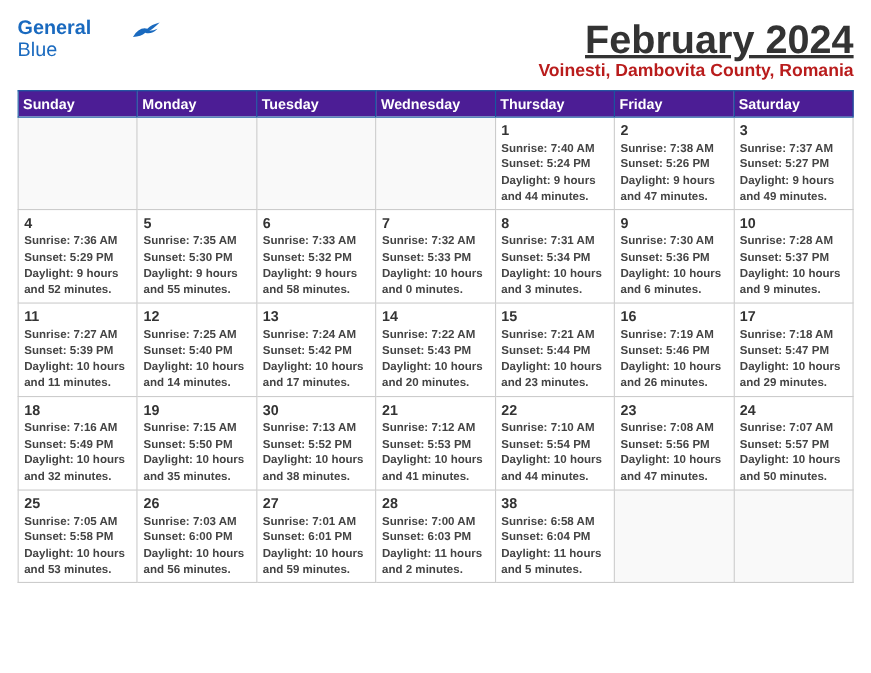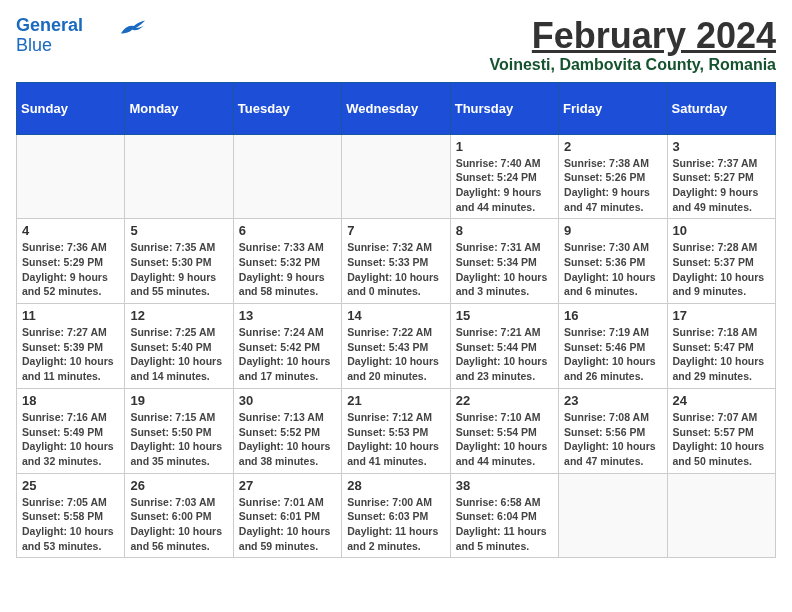--- a/index.html
+++ b/index.html
@@ -39,34 +39,34 @@
     }
     .main-title {
       font-size: 36px;
       font-weight: bold;
       color: #333;
       line-height: 1.1;
       text-decoration: underline;
     }
     .sub-title {
       font-size: 16px;
-      color: #14532d;
+      color: #b91c1c;
       font-weight: bold;
     }
     .calendar {
       width: 100%;
       border-collapse: collapse;
       border: 1px solid #ccc;
     }
     .calendar th {
-      background: #1d4ed8;
+      background: #4c1d95;
       color: #fff;
       font-size: 13px;
       font-weight: bold;
-      padding: 18px 4px;
+      padding: 4px 4px;
       text-align: left;
       border: 1px solid #1558a0;
     }
     .calendar td {
       vertical-align: top;
       padding: 4px 5px;
       border: 1px solid #ccc;
       font-size: 10.5px;
       color: #333;
       width: 108px;

